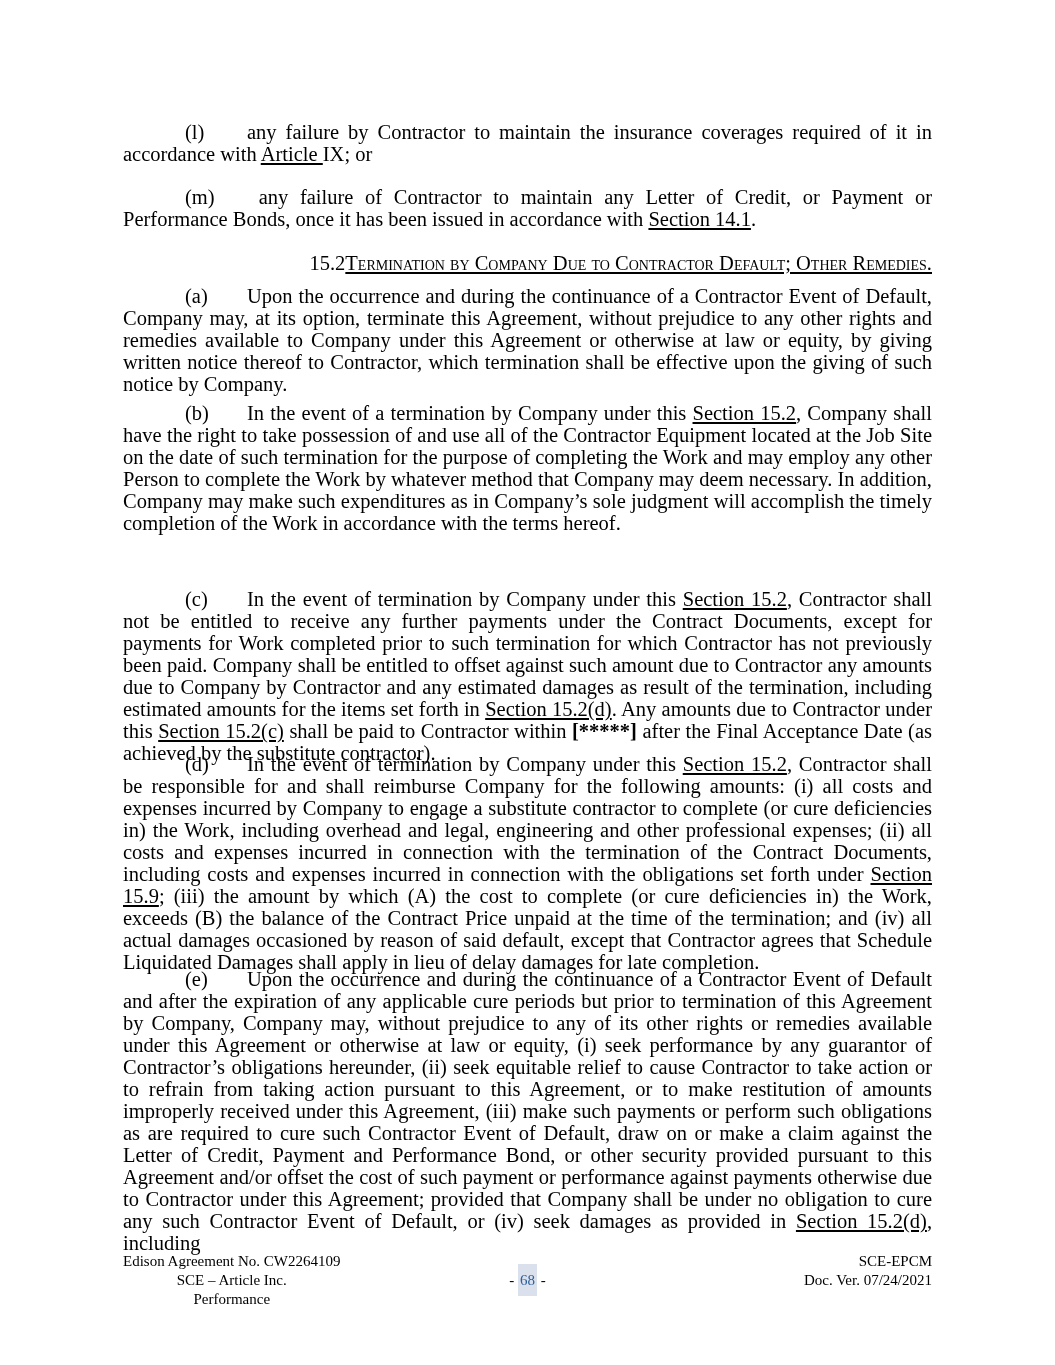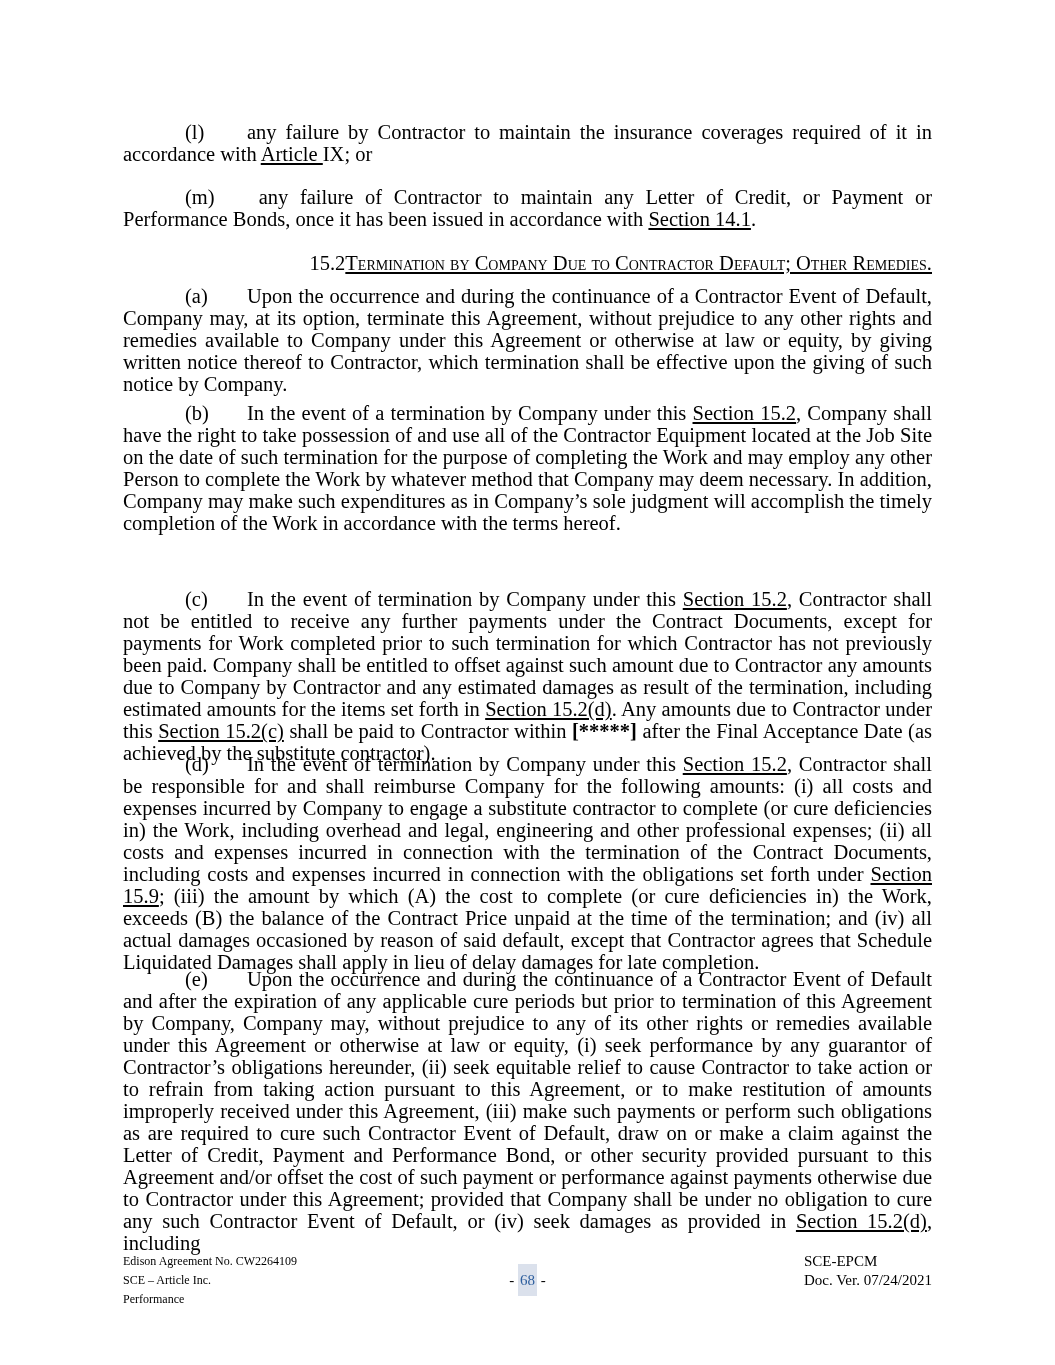--- a/index.html
+++ b/index.html
@@ -35,30 +35,31 @@
     width: 62px;
     text-indent: 0;
   }
   .smallcaps { font-variant: small-caps; }
   .u { text-decoration: underline; }
   .b { font-weight: bold; }
   .footer-left {
     position: absolute;
     left: 123px;
     top: 1252px;
-    font-size: 12px;
+    font-size: 15px;
     line-height: 18.8px;
-    text-align: left;
+    text-align: center;
   }
   .footer-right {
     position: absolute;
     right: 123px;
     top: 1252px;
     font-size: 15px;
     line-height: 18.8px;
+    text-align: right;
   }
   .footer-center {
     position: absolute;
     left: 123px;
     width: 809px;
     top: 1271px;
     font-size: 15px;
     line-height: 18.8px;
     text-align: center;
   }

